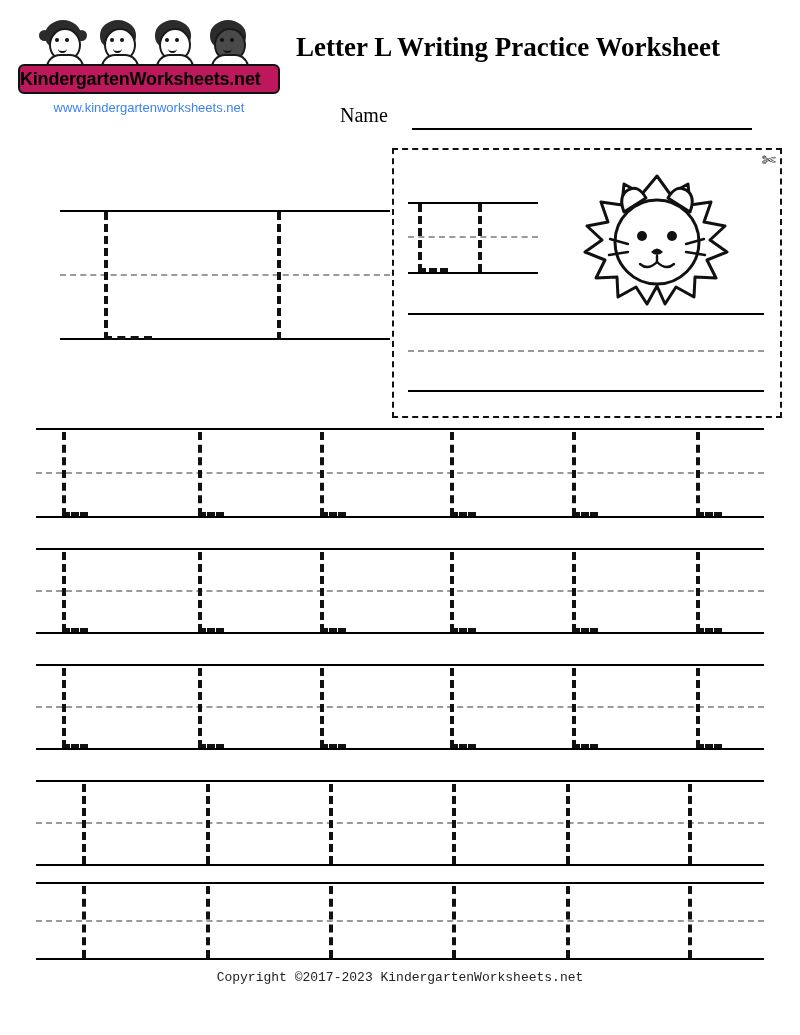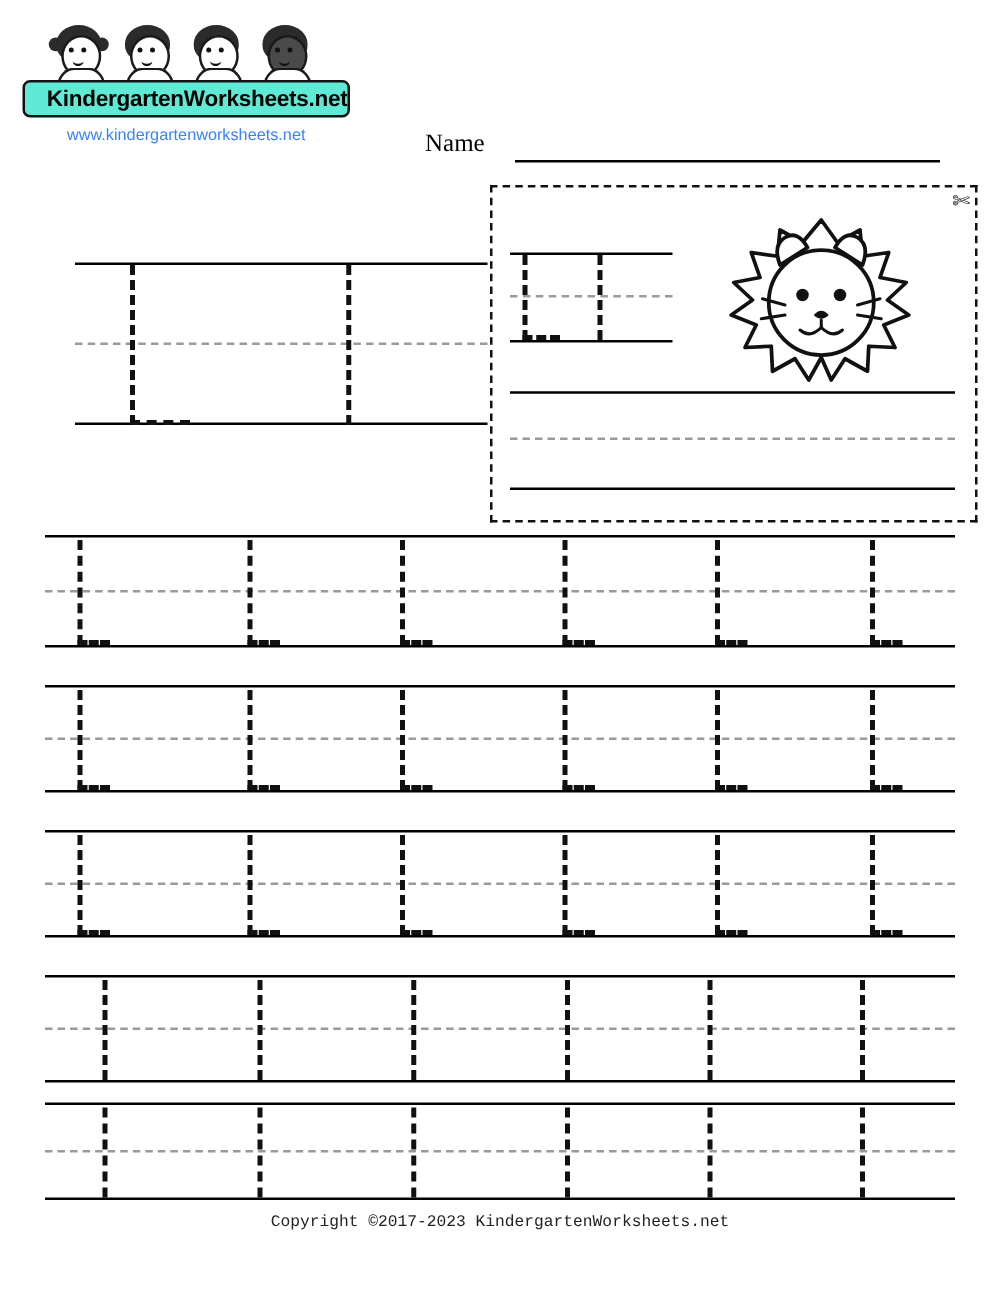--- a/index.html
+++ b/index.html
@@ -102,25 +102,25 @@
   }
   .kid .pigtail.l { left: -1px; }
   .kid .pigtail.r { left: 36px; }
 
   .logo-banner {
     position: absolute;
     left: 0px;
     top: 46px;
     width: 262px;
     height: 30px;
-    background: #5eead4;
+    background: #be185d;
     border: 2px solid #111;
     border-radius: 6px;
     box-sizing: border-box;
-    text-align: right;
+    text-align: left;
     line-height: 26px;
     font-weight: bold;
     font-size: 18px;
     letter-spacing: -0.2px;
     white-space: nowrap;
     overflow: hidden;
   }
   .logo-url {
     position: absolute;
     left: 0px;
@@ -292,20 +292,21 @@
         <div class="eye l"></div>
           <div class="eye r"></div>
           <div class="mouth"></div>
         <div class="body"></div>
       </div>
     </div>
     <div class="logo-banner">KindergartenWorksheets.net</div>
     <div class="logo-url">www.kindergartenworksheets.net</div>
   </div>
 
+  <div class="title">Letter L Writing Practice Worksheet</div>
 
   <div class="name-row">
     <div class="name-label">Name</div>
     <div class="name-line"></div>
   </div>
 </div>
 
 <div>
   <div class="solid-line" style="left:60px; top:210px; width:330px;"></div>
   <div class="dash-line" style="left:60px; top:274px; width:330px;"></div>

